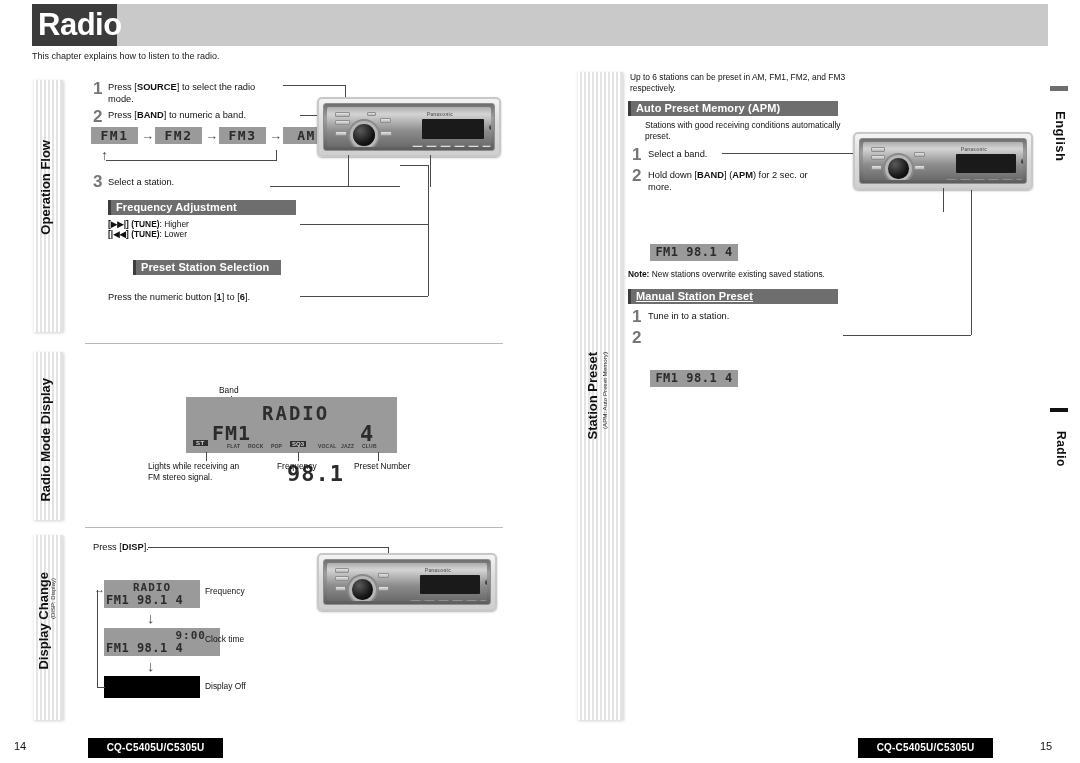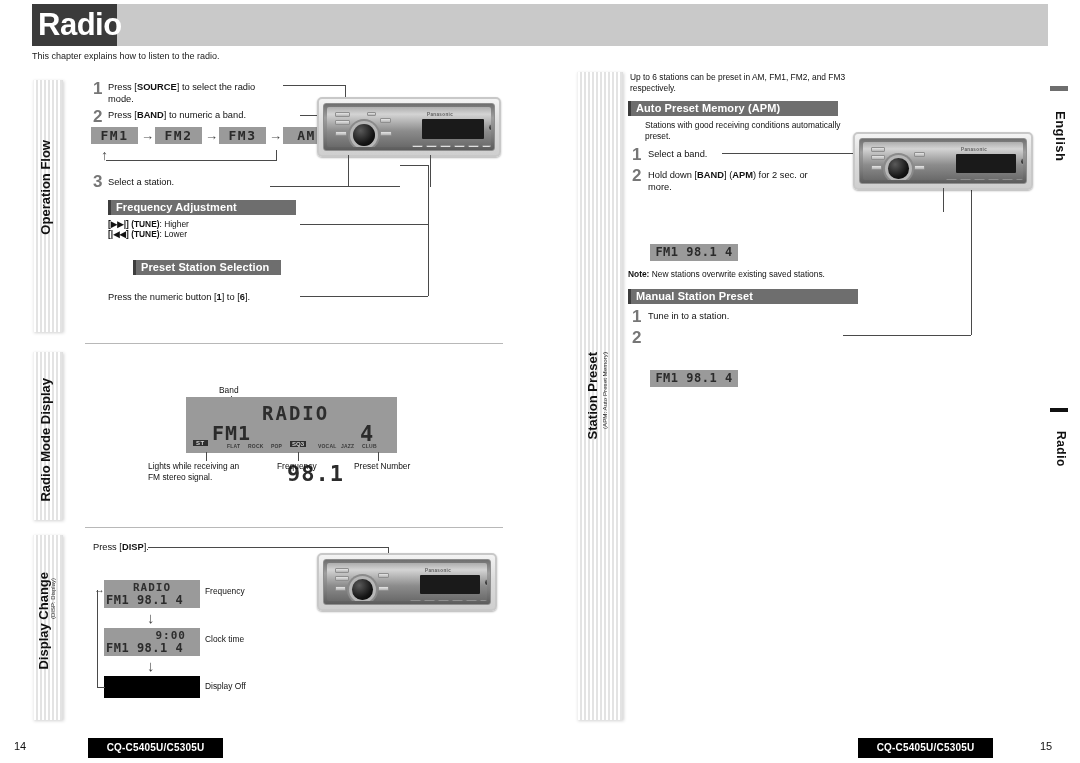--- a/index.html
+++ b/index.html
@@ -398,21 +398,21 @@
   <div class="ln h" style="left:148px; top:547px; width:240px;"></div>
   <div class="ln v" style="left:388px; top:547px; height:9px;"></div>
 
   <div class="minidisp" style="left:104px; top:580px; width:96px; height:28px;">
     <div class="l1 center">RADIO</div>
     <div class="l2">FM1  98.1  4</div>
   </div>
   <div class="txt sm" style="left:205px; top:586px;">Frequency</div>
   <div class="dn-arrow" style="left:147px; top:609px;">↓</div>
 
-  <div class="minidisp" style="left:104px; top:628px; width:96px; height:28px;">
+  <div class="minidisp" style="left:104px; top:628px; width:116px; height:28px;">
     <div class="l1">9:00</div>
     <div class="l2">FM1  98.1  4</div>
   </div>
   <div class="txt sm" style="left:205px; top:634px;">Clock time</div>
   <div class="dn-arrow" style="left:147px; top:657px;">↓</div>
 
   <div class="blackdisp" style="left:104px; top:676px; width:96px; height:22px;"></div>
   <div class="txt sm" style="left:205px; top:681px;">Display Off</div>
 
   <div class="ln v" style="left:97px; top:590px; height:97px;"></div>
@@ -466,21 +466,21 @@
     <div>more.</div>
   </div>
 
 
   <div class="lcd-chip" style="left:650px; top:244px; width:88px; height:17px; font-size:12px; line-height:17px; letter-spacing:0.5px;">FM1  98.1  4</div>
 
   <div class="txt sm" style="left:628px; top:269px; width:240px;">
     <span class="b">Note:</span><span> New stations overwrite existing saved stations.</span>
   </div>
 
-  <div class="secbar" style="left:628px; top:289px; width:230px;">Manual Station Preset</div>
+  <div class="secbar" style="left:628px; top:289px; width:210px;text-decoration:underline;">Manual Station Preset</div>
 
   <div class="stepnum" style="left:632px; top:308px;">1</div>
   <div class="txt" style="left:648px; top:311px;">Tune in to a station.</div>
 
   <div class="stepnum" style="left:632px; top:329px;">2</div>
   <div class="ln h" style="left:843px; top:335px; width:128px;"></div>
   <div class="ln v" style="left:971px; top:188px; height:147px;"></div>
 
   <div class="lcd-chip" style="left:650px; top:370px; width:88px; height:17px; font-size:12px; line-height:17px; letter-spacing:0.5px;">FM1  98.1  4</div>
 

